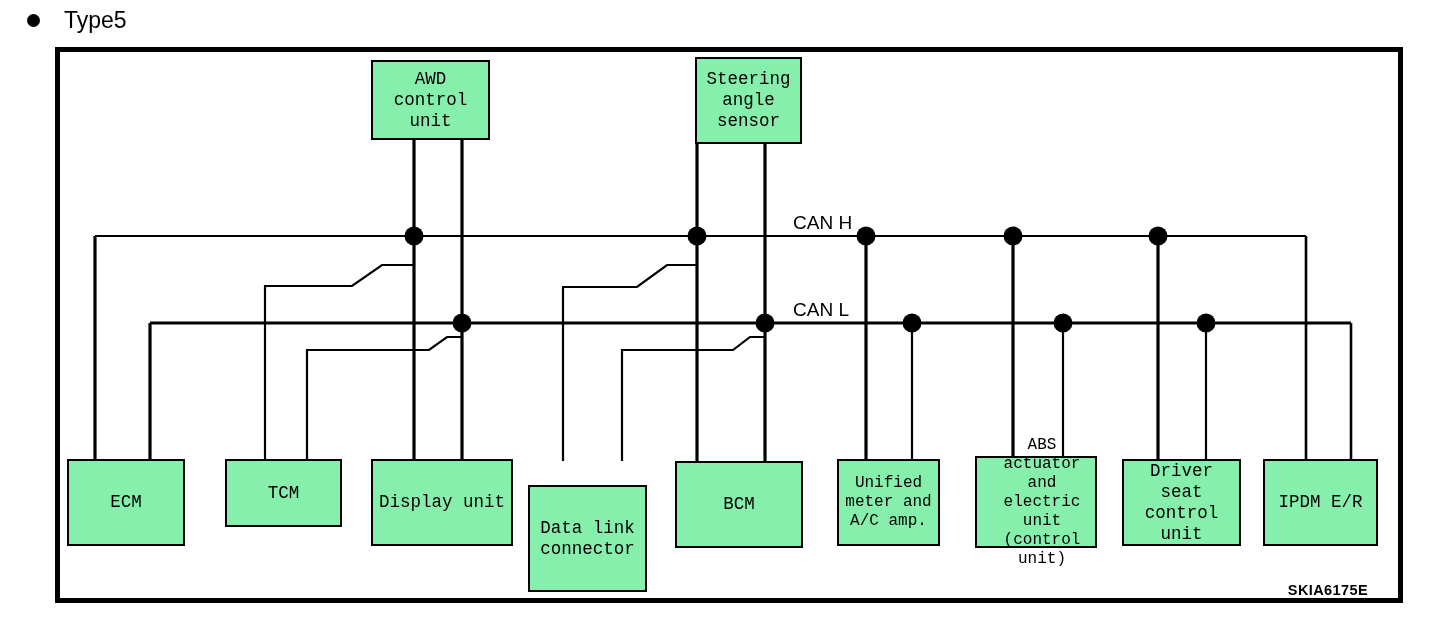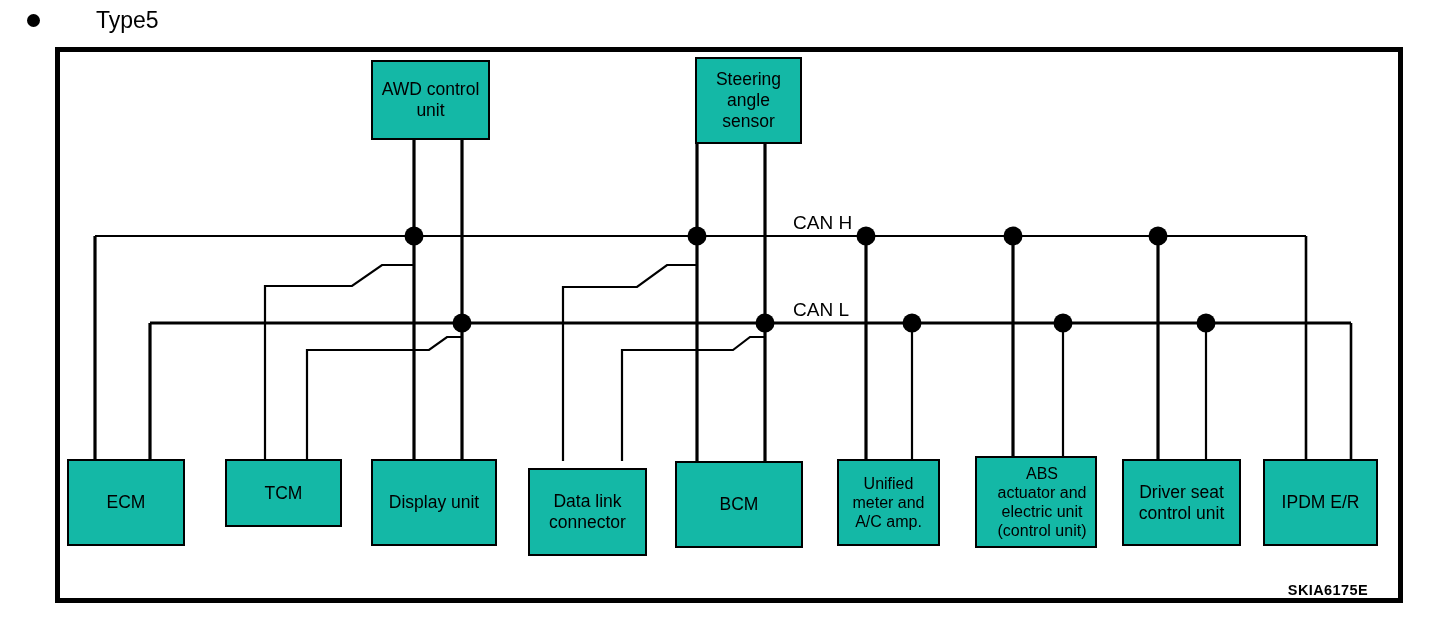--- a/index.html
+++ b/index.html
@@ -31,21 +31,21 @@
   }
   #heading .bullet {
     display: inline-block;
     width: 13px;
     height: 13px;
     border-radius: 50%;
     background: #000;
     margin-left: 27px;
   }
   #heading .heading-text {
-    margin-left: 56px;
+    margin-left: 24px;
     font-size: 23px;
     line-height: 23px;
     letter-spacing: 0px;
   }
   
   #frame {
     position: absolute;
     left: 55px;
     top: 47px;
     width: 1348px;
@@ -61,28 +61,29 @@
     top: 0;
     width: 1440px;
     height: 620px;
     pointer-events: none;
   }
   
   .node {
     position: absolute;
     box-sizing: border-box;
     border: 2.5px solid #000;
-    background: #14b8a6;
+    background: #86efac;
     display: flex;
     align-items: center;
     justify-content: center;
     text-align: center;
     font-size: 17.5px;
     line-height: 21px;
     padding: 2px 3px;
+    font-family: Liberation Mono, monospace;
   }
   .node.small {
     font-size: 16px;
     line-height: 19px;
   }
   .node .lbl { display: block; white-space: pre-line; }
   
   .bus-label {
     position: absolute;
     font-size: 19px;
@@ -182,25 +183,25 @@
   </div>
 
   <div class="node" style="left:67px; top:459px; width:118px; height:87px;">
     <span class="lbl">ECM</span>
   </div>
 
   <div class="node" style="left:225px; top:459px; width:117px; height:68px;">
     <span class="lbl">TCM</span>
   </div>
 
-  <div class="node" style="left:371px; top:459px; width:126px; height:87px;">
+  <div class="node" style="left:371px; top:459px; width:142px; height:87px;">
     <span class="lbl">Display unit</span>
   </div>
 
-  <div class="node" style="left:528px; top:468px; width:119px; height:88px;">
+  <div class="node" style="left:528px; top:485px; width:119px; height:107px;">
     <span class="lbl">Data link
 connector</span>
   </div>
 
   <div class="node" style="left:675px; top:461px; width:128px; height:87px;">
     <span class="lbl">BCM</span>
   </div>
 
   <div class="node small" style="left:837px; top:459px; width:103px; height:87px;">
     <span class="lbl">Unified

